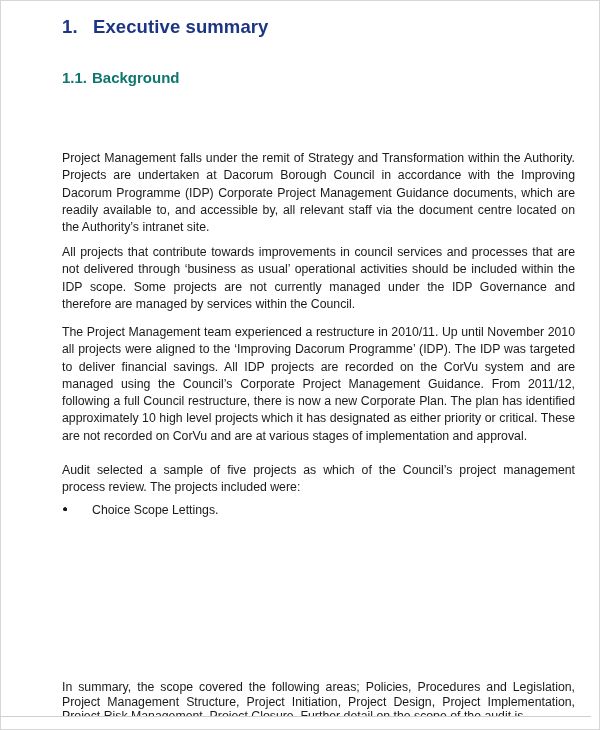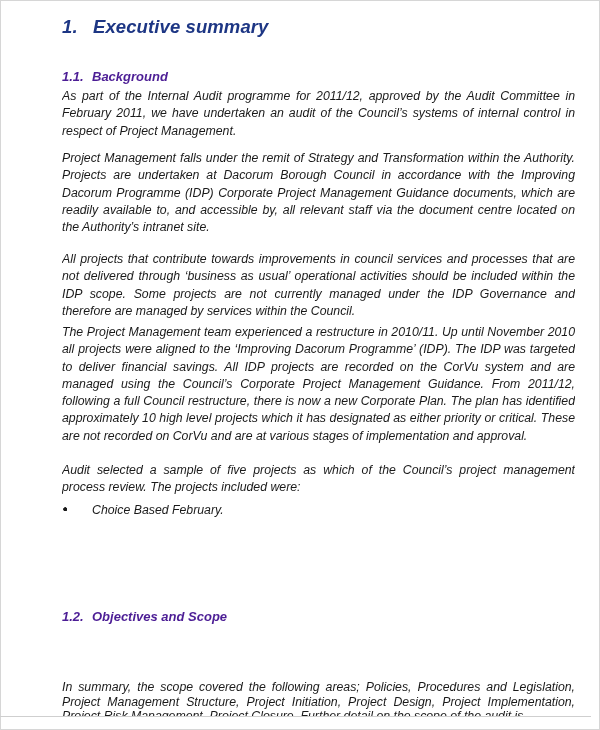--- a/index.html
+++ b/index.html
@@ -1,21 +1,21 @@
 <!DOCTYPE html>
 <html><head>
 <meta charset="utf-8">
 <style>
   html, body { margin: 0; padding: 0; background: #ffffff; }
   body { width: 600px; height: 730px; overflow: hidden; position: relative; font-family: "Liberation Sans", sans-serif; color: #1a1a1a; }
   .frame { position: absolute; left: 0; top: 0; width: 598px; height: 728px; border: 1px solid #d6d6d6; }
-  .page { position: absolute; left: 62px; top: 0; width: 513px; height: 717px; overflow: hidden; font-style: italic; }
+  .page { position: absolute; left: 62px; top: 0; width: 513px; height: 717px; overflow: hidden; }
   .h1 { position: absolute; top: 16px; left: 0; font-size: 18.5px; font-weight: bold; color: #1d3684; letter-spacing: 0.1px; white-space: nowrap; }
   .h1 .num { display: inline-block; width: 31px; }
-  .h2 { position: absolute; left: 0; font-size: 13px; font-weight: bold; color: #4c1d95; white-space: nowrap; }
+  .h2 { position: absolute; left: 0; font-size: 15px; font-weight: bold; color: #0f766e; white-space: nowrap; }
   .h2 .num { display: inline-block; width: 30px; }
   .p { position: absolute; left: 0; width: 513px; font-size: 12.3px; line-height: 17.3px; text-align: justify; text-align-last: left; }
   ul.bullets { position: absolute; left: 0; margin: 0; padding: 0; list-style: none; font-size: 12.3px; line-height: 17.4px; }
   ul.bullets li { position: relative; padding-left: 30px; white-space: nowrap; }
   ul.bullets li .dot { position: absolute; left: 1px; top: 0; }
   .sep { position: absolute; left: 0; top: 716px; width: 591px; height: 1px; background: #cfcfcf; }
 </style>
 </head>
 <body>
 
@@ -24,35 +24,31 @@
 <div class="page">
 
   <div class="h1">
     <span class="num">1.</span><span>Executive summary</span>
   </div>
 
   <div class="h2" style="top:69px;">
     <span class="num">1.1.</span><span>Background</span>
   </div>
 
-  <div class="p" style="top:88px;">As part of the Internal Audit programme for 2011/12, approved by the Audit Committee in February 2011, we have undertaken an audit of the Council’s systems of internal control in respect of Project Management.</div>
   <div class="p" style="top:150px;">Project Management falls under the remit of Strategy and Transformation within the Authority. Projects are undertaken at Dacorum Borough Council in accordance with the Improving Dacorum Programme (IDP) Corporate Project Management Guidance documents, which are readily available to, and accessible by, all relevant staff via the document centre located on the Authority’s intranet site.</div>
-  <div class="p" style="top:251px;">All projects that contribute towards improvements in council services and processes that are not delivered through ‘business as usual’ operational activities should be included within the IDP scope. Some projects are not currently managed under the IDP Governance and therefore are managed by services within the Council.</div>
+  <div class="p" style="top:244px;">All projects that contribute towards improvements in council services and processes that are not delivered through ‘business as usual’ operational activities should be included within the IDP scope. Some projects are not currently managed under the IDP Governance and therefore are managed by services within the Council.</div>
   <div class="p" style="top:324px;">The Project Management team experienced a restructure in 2010/11. Up until November 2010 all projects were aligned to the ‘Improving Dacorum Programme’ (IDP). The IDP was targeted to deliver financial savings. All IDP projects are recorded on the CorVu system and are managed using the Council’s Corporate Project Management Guidance. From 2011/12, following a full Council restructure, there is now a new Corporate Plan. The plan has identified approximately 10 high level projects which it has designated as either priority or critical. These are not recorded on CorVu and are at various stages of implementation and approval.</div>
   <div class="p" style="top:462px;">Audit selected a sample of five projects as which of the Council’s project management process review. The projects included were:</div>
 
   <ul class="bullets" style="top:502px;">
     <li><span class="dot">•</span></li>
     <li><span class="dot">•</span></li>
     <li><span class="dot">•</span></li>
     <li><span class="dot">•</span></li>
-    <li><span class="dot">•</span><span>Choice Based February.</span></li>
+    <li><span class="dot">•</span><span>Choice Scope Lettings.</span></li>
   </ul>
 
-  <div class="h2" style="top:609px;">
-    <span class="num">1.2.</span><span>Objectives and Scope</span>
-  </div>
 
   <div class="p" style="top:680px; line-height:14.5px;">In summary, the scope covered the following areas; Policies, Procedures and Legislation, Project Management Structure, Project Initiation, Project Design, Project Implementation, Project Risk Management, Project Closure. Further detail on the scope of the audit is</div>
 
 </div>
 
 <div class="sep"></div>
 
 </body></html>

